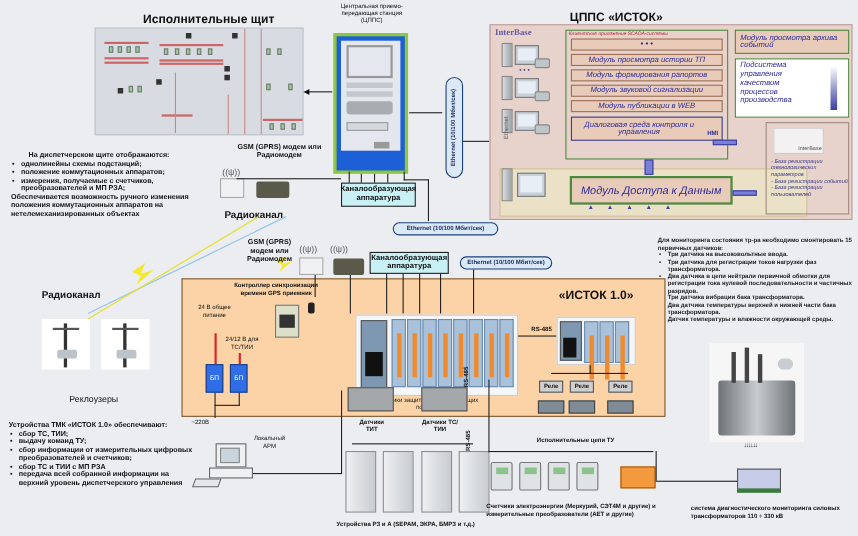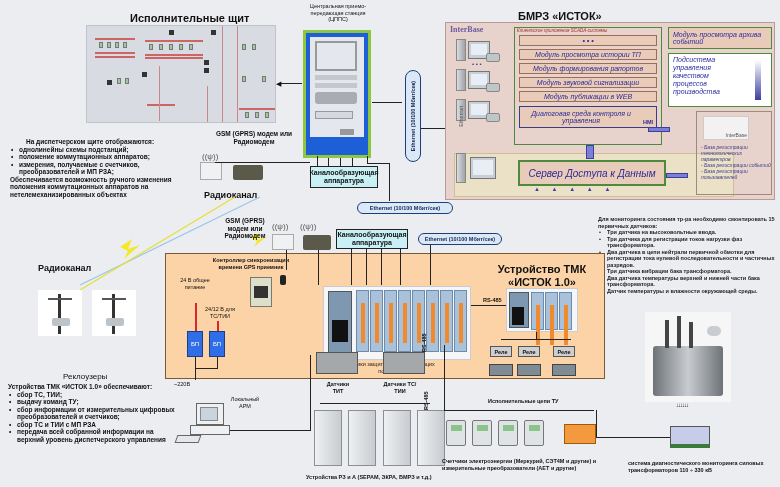--- a/index.html
+++ b/index.html
@@ -168,23 +168,23 @@
 <div class="abs" style="left:38px;top:290px;width:44px;height:46px;background:#fff;">
   <div class="abs" style="left:20px;top:4px;width:3px;height:40px;background:#333;"></div>
   <div class="abs" style="left:10px;top:8px;width:24px;height:2px;background:#555;"></div>
   <div class="abs" style="left:14px;top:28px;width:18px;height:8px;background:#bcc3c9;border-radius:2px;"></div>
 </div>
 <div class="abs" style="left:92px;top:290px;width:44px;height:46px;background:#fff;">
   <div class="abs" style="left:20px;top:4px;width:3px;height:40px;background:#333;"></div>
   <div class="abs" style="left:10px;top:8px;width:24px;height:2px;background:#555;"></div>
   <div class="abs" style="left:14px;top:28px;width:18px;height:8px;background:#bcc3c9;border-radius:2px;"></div>
 </div>
-<div class="abs title" style="left:63px;top:372px;font-size:8px;font-weight:normal;">Реклоузеры</div>
-
-<div class="abs title" style="left:518px;top:10px;font-size:11px;">БМРЗ «ИСТОК»</div>
+<div class="abs title" style="left:63px;top:358px;font-size:8px;font-weight:normal;">Реклоузеры</div>
+
+<div class="abs title" style="left:518px;top:10px;font-size:11px;">ЦППС «ИСТОК»</div>
 <div class="abs" id="oiuk">
   <div class="abs" style="left:4px;top:2px;font-family:'Liberation Serif',serif;font-weight:bold;font-size:8px;color:#6a5aa0;">InterBase</div>
   <div class="abs" style="left:8px;top:130px;width:280px;height:44px;background:#ece5c5;opacity:0.8;border:1px solid #c9b98a;"></div>
 
   <div class="pc" style="left:10px;top:16px;">
       <div class="tower" style="left:0;top:0;"></div>
       <div class="monitor" style="left:12px;top:2px;"></div>
       <div class="printer" style="left:30px;top:14px;"></div>
     </div>
   <div class="abs" style="left:26px;top:38px;font-size:6px;color:#3b3fa0;font-weight:bold;">• • •</div>
@@ -211,21 +211,21 @@
     <div class="abs mod" style="left:4px;top:35px;width:138px;height:11px;">Модуль формирования рапортов</div>
     <div class="abs mod" style="left:4px;top:49px;width:138px;height:11px;">Модуль звуковой сигнализации</div>
     <div class="abs mod" style="left:4px;top:63px;width:138px;height:11px;">Модуль публикации в WEB</div>
     <div class="abs mod" style="left:4px;top:78px;width:138px;height:22px;border:1.5px solid #3c3c8a;padding:0 18px 0 4px;">
       <span>Диалоговая среда контроля и управления</span>
       <span class="abs" style="right:3px;bottom:2px;font-style:normal;font-weight:bold;font-size:5.5px;color:#2c2a9a;">HMI</span>
     </div>
   </div>
   <div class="abs" style="left:140px;top:122px;width:8px;height:14px;background:#7b7fd6;border:1px solid #3b3fa0;"></div>
 
-  <div class="abs green-frame mod" style="left:72px;top:137px;width:148px;height:26px;font-size:10px;border-width:2px;">Сервер Доступа к Данным</div>
+  <div class="abs green-frame mod" style="left:72px;top:137px;width:148px;height:26px;font-size:10px;border-width:2px;">Модуль Доступа к Данным</div>
   <div class="abs" style="left:88px;top:163px;font-size:6px;color:#3b3fa0;">▲&nbsp;&nbsp;&nbsp;&nbsp;&nbsp;&nbsp;&nbsp;▲&nbsp;&nbsp;&nbsp;&nbsp;&nbsp;&nbsp;&nbsp;▲&nbsp;&nbsp;&nbsp;&nbsp;&nbsp;&nbsp;&nbsp;▲&nbsp;&nbsp;&nbsp;&nbsp;&nbsp;&nbsp;&nbsp;▲</div>
 
   <div class="abs green-frame mod" style="left:222px;top:4px;width:104px;height:22px;text-align:left;justify-content:flex-start;padding-left:4px;">Модуль просмотра архива событий</div>
   <div class="abs green-frame" style="left:222px;top:30px;width:104px;height:54px;background:#fff;">
     <div class="abs" style="left:4px;top:2px;width:62px;font-style:italic;font-size:7px;line-height:8px;color:#2c2a9a;">Подсистема управления качеством процессов производства</div>
     <div class="abs" style="left:86px;top:6px;width:6px;height:40px;background:linear-gradient(#fff,#3b3fa0);"></div>
   </div>
   <div class="abs arrow-dbl" style="left:202px;top:104px;width:22px;"></div>
   <div class="abs arrow-dbl" style="left:220px;top:150px;width:22px;"></div>
   <div class="abs" style="left:250px;top:88px;width:76px;height:84px;border:1px solid #a08a80;">
@@ -284,21 +284,20 @@
 
   <div class="io-rack" style="left:340px;top:34px;width:72px;height:44px;">
     <div class="abs" style="left:2px;top:3px;width:20px;height:36px;background:#7f98b2;border:1px solid #555;">
         <div class="abs" style="left:2px;top:14px;width:12px;height:18px;background:#111;"></div>
       </div>
     <div class="io-mod" style="left:24px;height:38px;"></div>
       <div class="io-mod" style="left:38px;height:38px;"></div>
       <div class="io-mod" style="left:52px;height:38px;"></div>
   </div>
   <div class="abs title" style="left:316px;top:9px;font-size:11px;text-align:center;width:120px;line-height:13px;">
-    <div>Устройство ТМК</div>
     <div>«ИСТОК 1.0»</div>
   </div>
 
   <div class="abs line" style="left:370px;top:78px;width:1.3px;height:8px;"></div>
   <div class="abs line" style="left:335px;top:85px;width:70px;height:1.3px;"></div>
   <div class="relay" style="left:324px;top:92px;">Реле</div>
   <div class="relay" style="left:352px;top:92px;">Реле</div>
   <div class="relay" style="left:387px;top:92px;">Реле</div>
   <div class="term" style="left:323px;top:110px;"></div>
   <div class="term" style="left:351px;top:110px;"></div>

